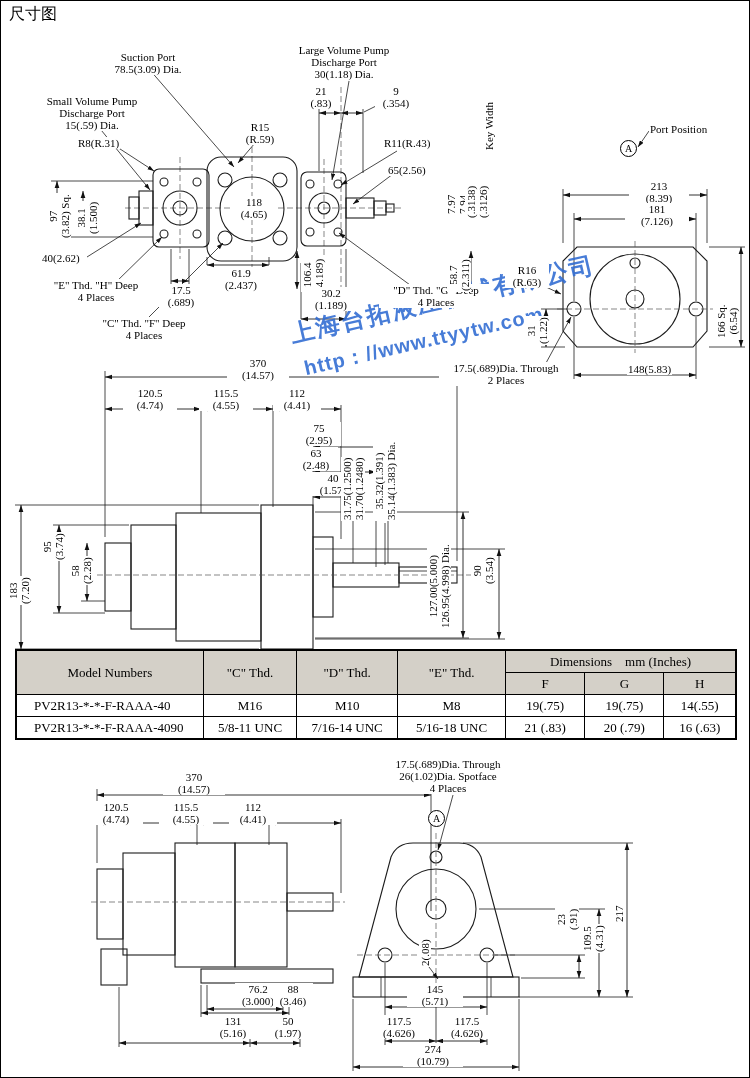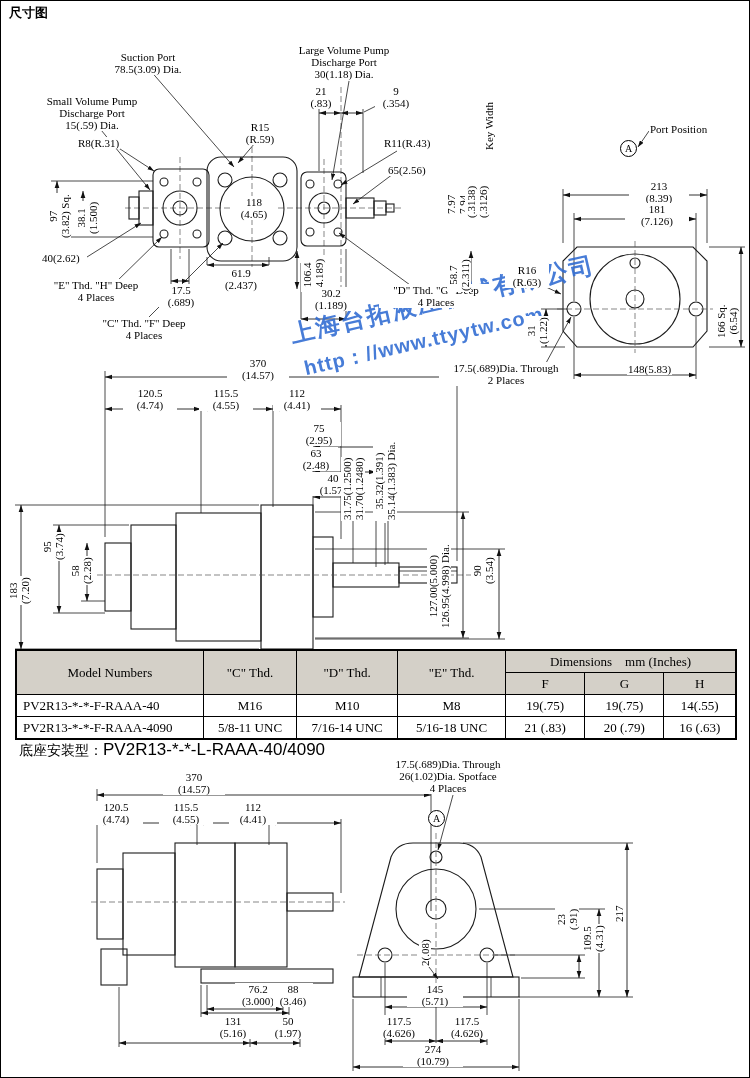--- a/index.html
+++ b/index.html
@@ -18,41 +18,41 @@
   .thin{stroke:var(--line);stroke-width:.8;fill:none;}
   .cl{stroke:#555;stroke-width:.7;stroke-dasharray:6 3;fill:none;}
   .dim{stroke:var(--line);stroke-width:.9;fill:none;marker-start:url(#arr);marker-end:url(#arr);}
   .lead{stroke:var(--line);stroke-width:.8;fill:none;marker-end:url(#arr);}
   .lbl{
     position:absolute;font-size:11px;line-height:1.1;text-align:center;
     white-space:pre-line;background:#fff;padding:0 1px;
   }
   .al{text-align:center;}
   .rot{transform:rotate(-90deg);transform-origin:0 0;white-space:pre;}
-  .title-zh{position:absolute;font-size:13px;font-weight:bold;font-family:"Liberation Sans",sans-serif;background:#fff;}
+  .title-zh{position:absolute;font-size:16px;font-weight:normal;font-family:"Liberation Sans",sans-serif;background:#fff;}
   .series-title{position:absolute;font-size:14px;background:#fff;}
   .series-title .model{font-size:17px;font-family:"Liberation Sans",sans-serif;}
   .circa{
     position:absolute;width:15px;height:15px;border:1px solid #000;border-radius:50%;
     text-align:center;line-height:15px;font-size:10px;background:#fff;
   }
   .wm{
     position:absolute;left:286px;top:318px;transform:rotate(-13deg);transform-origin:0 0;
     color:var(--watermark);opacity:.88;font-weight:bold;
     font-family:"Liberation Sans",sans-serif;letter-spacing:2px;pointer-events:none;
   }
   .wm .l1{font-size:24px;}
   .wm .l2{font-size:20px;margin-top:7px;margin-left:6px;letter-spacing:1px;}
   .dim-table{
     position:absolute;left:14px;top:648px;width:722px;border-collapse:collapse;
     font-size:13px;border:2px solid #000;background:#fff;
   }
   .dim-table th,.dim-table td{border:1px solid #000;padding:1px 3px;text-align:center;height:19px;}
   .dim-table th{background:var(--table-header-bg);font-weight:normal;}
-  .dim-table td.model-cell{text-align:left;padding-left:6px;}
+  .dim-table td.model-cell{text-align:left;padding-left:17px;}
 </style>
 </head>
 <body>
 
 <div class="sheet">
 
   <svg width="750" height="1078" viewBox="0 0 750 1078">
     <defs>
       <marker id="arr" viewBox="0 0 10 6" refX="9" refY="3" markerWidth="9" markerHeight="6" orient="auto-start-reverse">
         <path d="M0,0 L9,3 L0,6 Z" fill="#111"></path>
@@ -397,23 +397,20 @@
         <td>5/8-11 UNC</td>
         <td>7/16-14 UNC</td>
         <td>5/16-18 UNC</td>
         <td>21 (.83)</td>
         <td>20 (.79)</td>
         <td>16 (.63)</td>
       </tr>
     </tbody>
   </table>
 
-  <div class="series-title" style="left:18px;top:739px">
-    <span>底座安装型：</span><span class="model">PV2R13-*-*-L-RAAA-40/4090</span>
-  </div>
 
   <div class="lbl" style="left:380px;top:757px;width:132px">17.5(.689)Dia. Through
 26(1.02)Dia. Spotface
 4 Places</div>
   <div class="lbl" style="left:162px;top:770px;width:60px">370
 (14.57)</div>
   <div class="lbl" style="left:88px;top:800px;width:52px">120.5
 (4.74)</div>
   <div class="lbl" style="left:158px;top:800px;width:52px">115.5
 (4.55)</div>

